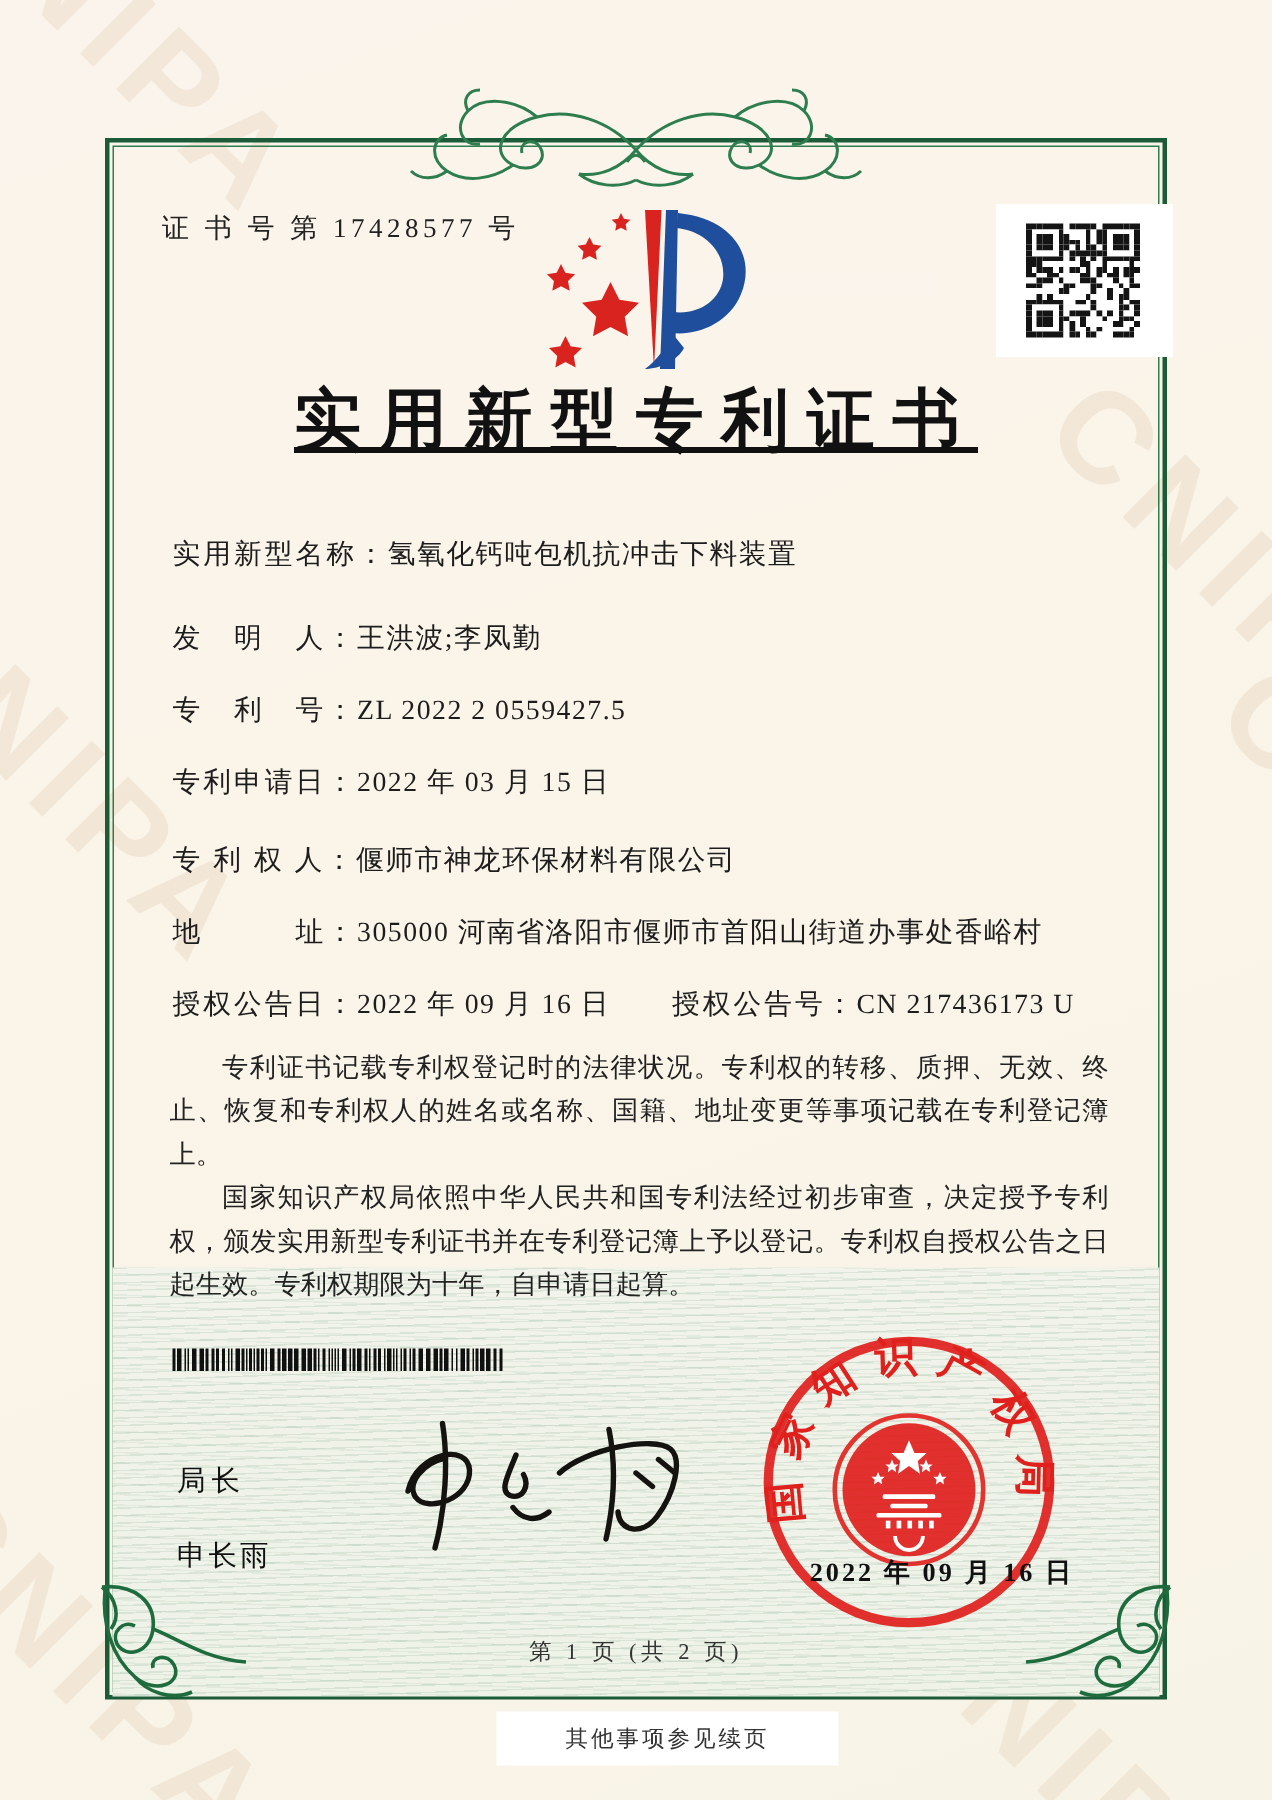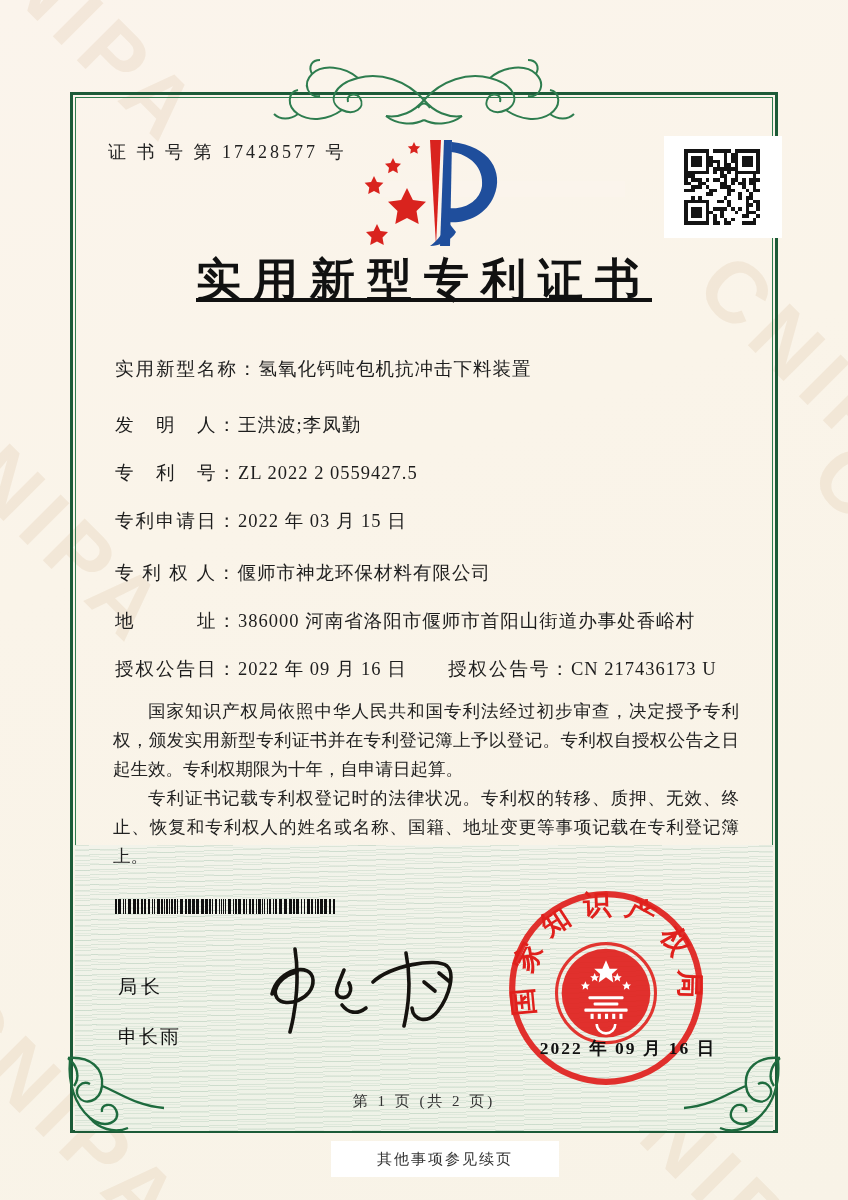--- a/index.html
+++ b/index.html
@@ -622,32 +622,32 @@
   <div class="row" style="top:460px;">
     <span class="lbl">专　利　号：</span><span class="val">ZL 2022 2 0559427.5</span>
   </div>
   <div class="row" style="top:508px;">
     <span class="lbl">专利申请日：</span><span class="val">2022 年 03 月 15 日</span>
   </div>
   <div class="row" style="top:560px;">
     <span class="lbl">专 利 权 人：</span><span class="val">偃师市神龙环保材料有限公司</span>
   </div>
   <div class="row" style="top:608px;">
-    <span class="lbl">地　　　址：</span><span class="val">386000  河南省洛阳市偃师市首阳山街道办事处香峪村</span>
+    <span class="lbl">地　　　址：</span><span class="val">305000  河南省洛阳市偃师市首阳山街道办事处香峪村</span>
   </div>
   <div class="row row2col" style="top:656px;">
     <span class="lbl">授权公告日：</span><span class="val">2022 年 09 月 16 日</span>
     <span class="pair2">
       <span class="lbl">授权公告号：</span><span class="val">CN 217436173 U</span>
     </span>
   </div>
 
   <div class="body-text">
+    <p>专利证书记载专利权登记时的法律状况。专利权的转移、质押、无效、终止、恢复和专利权人的姓名或名称、国籍、地址变更等事项记载在专利登记簿上。</p>
     <p>国家知识产权局依照中华人民共和国专利法经过初步审查，决定授予专利权，颁发实用新型专利证书并在专利登记簿上予以登记。专利权自授权公告之日起生效。专利权期限为十年，自申请日起算。</p>
-    <p>专利证书记载专利权登记时的法律状况。专利权的转移、质押、无效、终止、恢复和专利权人的姓名或名称、国籍、地址变更等事项记载在专利登记簿上。</p>
   </div>
 
   <div class="barcode" id="barcode">
       <i style="width: 2px;"></i>
       <s style="width: 1px;"></s>
       <i style="width: 3px;"></i>
       <s style="width: 2px;"></s>
       <i style="width: 1px;"></i>
       <s style="width: 1px;"></s>
       <i style="width: 1px;"></i>

